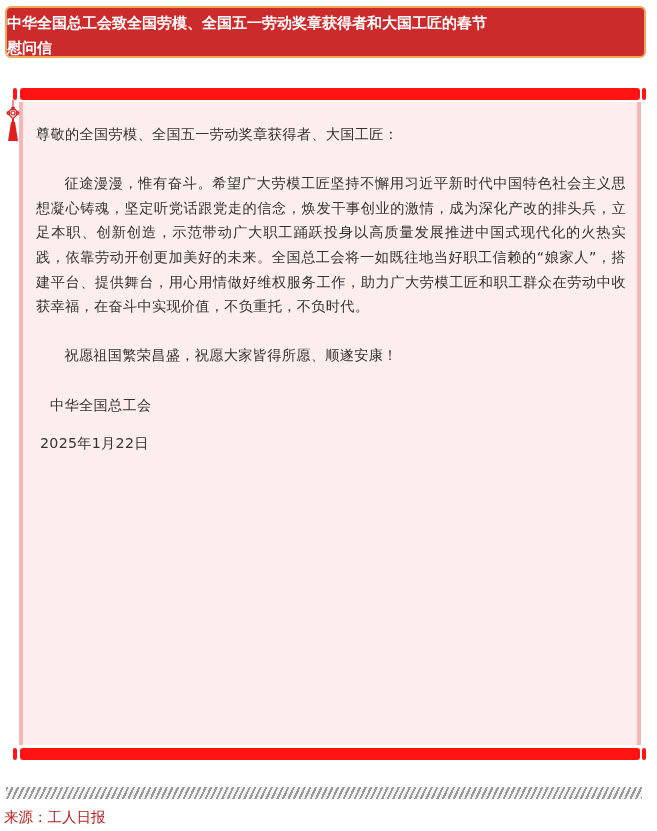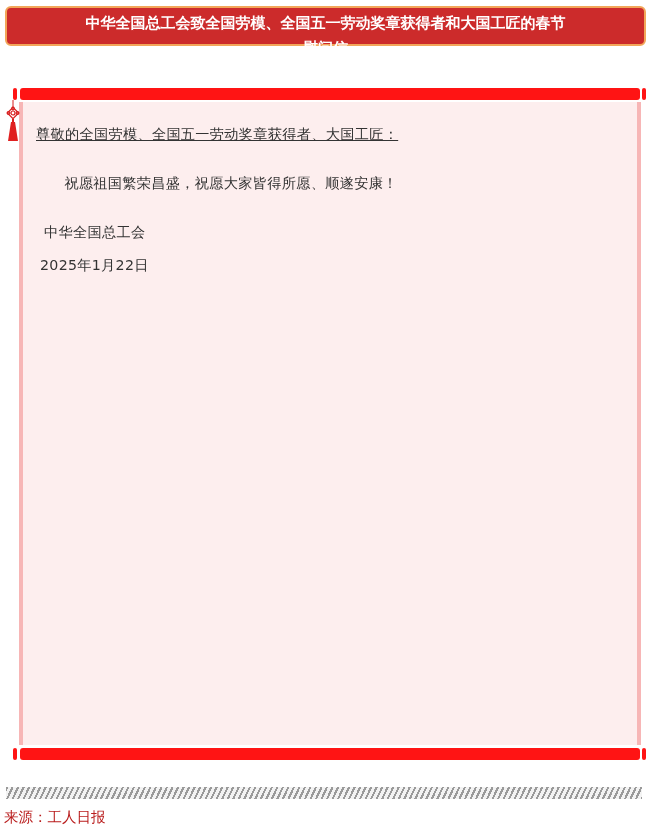--- a/index.html
+++ b/index.html
@@ -1,41 +1,41 @@
 <!DOCTYPE html>
 <html><head>
 <meta charset="utf-8">
 <style>
   html, body { margin: 0; padding: 0; background: #ffffff; }
   body { width: 657px; height: 831px; position: relative; overflow: hidden;
          font-family: "DejaVu Sans", "Liberation Sans", sans-serif; color: #333; }
   .title-box {
-    position: absolute; left: 5px; top: 6px; width: 641px; height: 40px;
+    position: absolute; left: 5px; top: 6px; width: 641px; height: 52px;
     background: #cc2b2b; border: 2px solid #f2a65a; border-radius: 6px;
-    box-sizing: border-box; color: #fff; text-align: center;
+    box-sizing: border-box; color: #fff; text-align: left;
     font-weight: bold; font-size: 15px; line-height: 25px; padding-top: 3px;
   }
   .bar {
     position: absolute; left: 20px; width: 620px; height: 12px;
     background: #ff1414; border-radius: 3px;
   }
   .bar-cap {
     position: absolute; width: 4px; height: 12px; background: #ff1414; border-radius: 2px;
   }
   .paper {
     position: absolute; left: 19px; top: 102px; width: 622px; height: 643px;
     background: #fdeeee; border-left: 4px solid #f7b6b6; border-right: 4px solid #f7b6b6;
     box-sizing: border-box;
   }
   .content {
     position: absolute; left: 36px; top: 122px; width: 590px;
     font-size: 14.2px; line-height: 24.6px; color: #333; letter-spacing: 0.3px;
   }
   .content p { margin: 0 0 24.6px 0; text-indent: 2em; text-align: justify; }
-  .content p.greeting { text-indent: 0; text-decoration: underline; }
+  .content p.greeting { text-indent: 0; }
   .sign { text-align: right; margin: 0; text-indent: 0 !important; }
   .knot { position: absolute; left: 6px; top: 100px; width: 14px; height: 42px; }
   .stripe {
     position: absolute; left: 6px; top: 787px; width: 636px; height: 12px;
     background: repeating-linear-gradient(115deg, #9a9a9a 0 2px, #f3f3f3 2px 5px);
   }
   .source {
     position: absolute; left: 4px; top: 808px; font-size: 14.5px; color: #b91c1c;
   }
 </style>
@@ -61,22 +61,23 @@
     <circle cx="2.5" cy="13" r="1.3"></circle>
     <circle cx="11.5" cy="13" r="1.3"></circle>
     <circle cx="7" cy="8.5" r="1.3"></circle>
   </g>
   <rect x="6" y="19" width="2" height="3" fill="#d81e1e"></rect>
   <path d="M5 22 L9 22 L12 41 L2 41 Z" fill="#e02020"></path>
 </svg>
 
 <div class="content">
   <p class="greeting">尊敬的全国劳模、全国五一劳动奖章获得者、大国工匠：</p>
+  <p>征途漫漫，惟有奋斗。希望广大劳模工匠坚持不懈用习近平新时代中国特色社会主义思想凝心铸魂，坚定听党话跟党走的信念，焕发干事创业的激情，成为深化产改的排头兵，立足本职、创新创造，示范带动广大职工踊跃投身以高质量发展推进中国式现代化的火热实践，依靠劳动开创更加美好的未来。全国总工会将一如既往地当好职工信赖的“娘家人”，搭建平台、提供舞台，用心用情做好维权服务工作，助力广大劳模工匠和职工群众在劳动中收获幸福，在奋斗中实现价值，不负重托，不负时代。</p>
   <p>祝愿祖国繁荣昌盛，祝愿大家皆得所愿、顺遂安康！</p>
-  <p class="sign" style="margin:8px;">中华全国总工会</p>
+  <p class="sign" style="margin:14px;">中华全国总工会</p>
   <p class="sign" style="margin:4px;">2025年1月22日</p>
 </div>
 
 <div class="bar-cap" style="left:13px;top:748px;"></div>
 <div class="bar" style="top:748px;"></div>
 <div class="bar-cap" style="left:642px;top:748px;"></div>
 
 <div class="stripe"></div>
 
 <div class="source">来源：工人日报</div>

